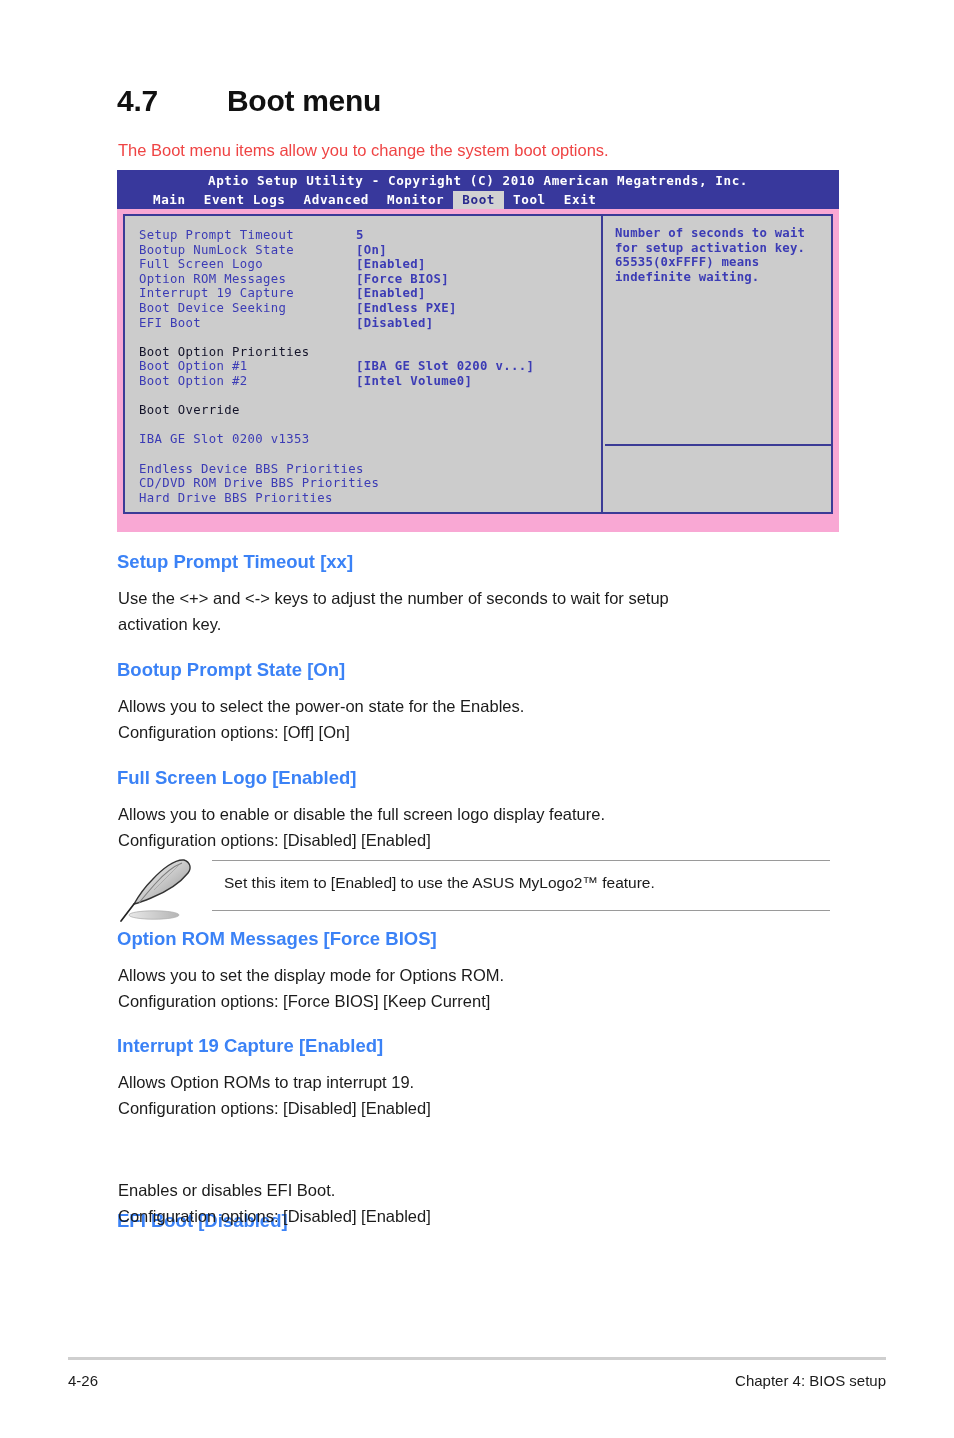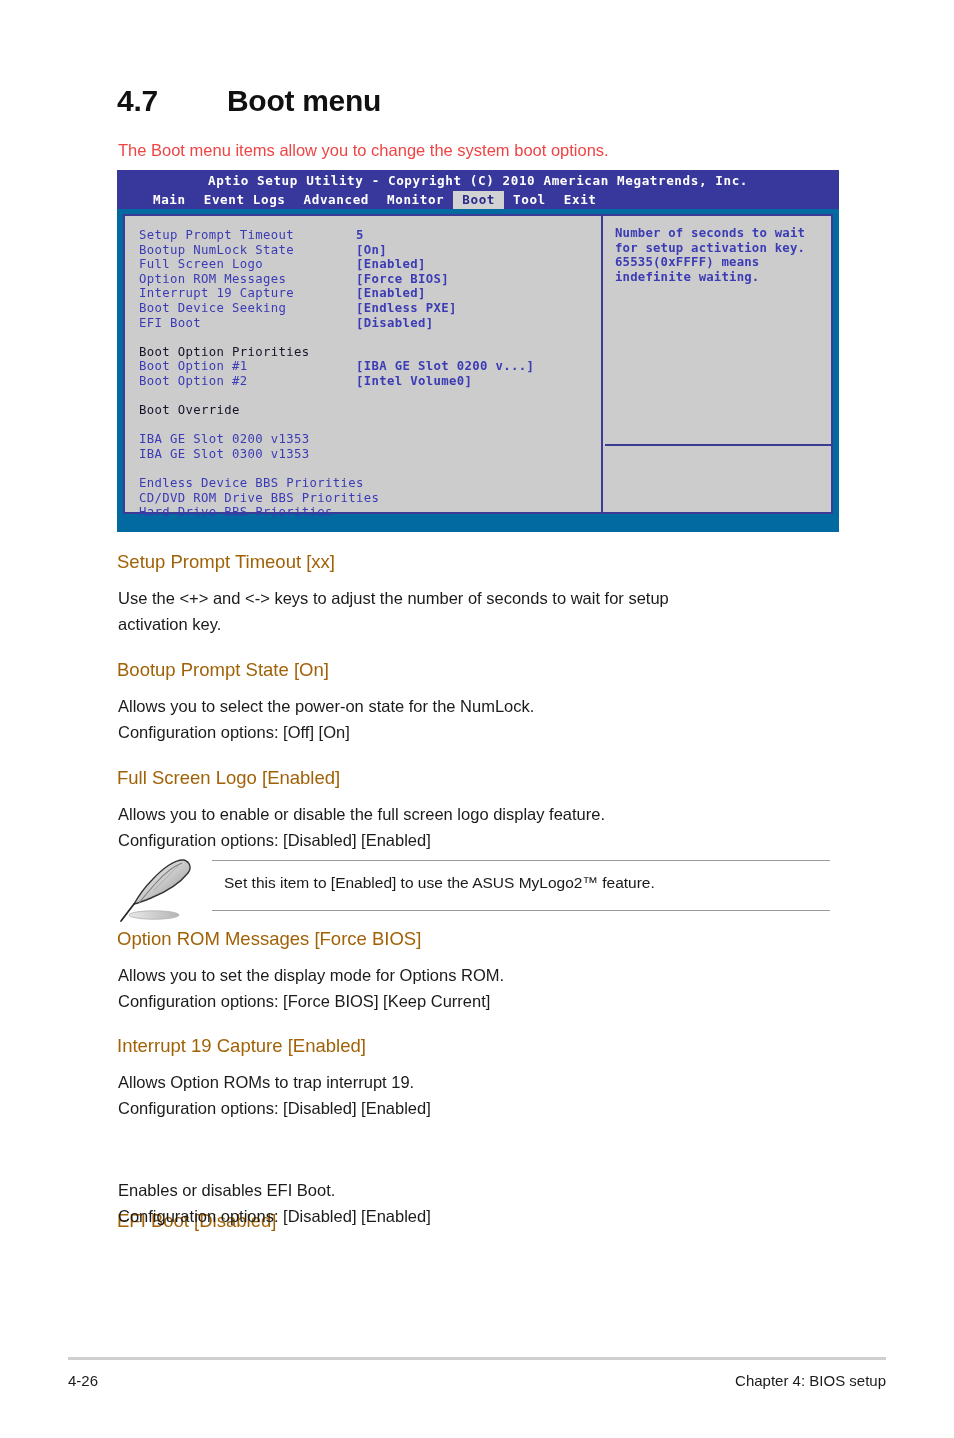--- a/index.html
+++ b/index.html
@@ -47,21 +47,21 @@
     color: #ef4444;
   }
 
   
   .bios {
     position: absolute;
     left: 117px;
     top: 170px;
     width: 722px;
     height: 362px;
-    background: #0369a1;
+    background: #f9a8d4;
     font-family: "DejaVu Sans Mono", "Liberation Mono", monospace;
   }
   .bios-titlebar {
     position: absolute;
     left: 0; top: 0;
     width: 722px;
     height: 39px;
     background: #38389c;
   }
   .bios-title {
@@ -158,22 +158,22 @@
     color: #3b3bb5;
     font-weight: bold;
     white-space: pre-line;
   }
 
   
   .h3 {
     position: absolute;
     left: 117px;
     font-size: 18.5px;
-    font-weight: normal;
-    color: #a16207;
+    font-weight: bold;
+    color: #3b82f6;
     white-space: nowrap;
     text-align: right;
   }
   .p {
     position: absolute;
     left: 118px;
     font-size: 16.5px;
     line-height: 26px;
     color: #1b1b1b;
     white-space: pre-line;
@@ -315,23 +315,20 @@
 
           <div class="row hdr">
             <span class="lbl">Boot Override</span>
           </div>
 
           <div class="row spacer"></div>
 
           <div class="row single">
             <span class="lbl">IBA GE Slot 0200 v1353</span>
           </div>
-          <div class="row single">
-            <span class="lbl">IBA GE Slot 0300 v1353</span>
-          </div>
 
           <div class="row spacer"></div>
 
           <div class="row single">
             <span class="lbl">Endless Device BBS Priorities</span>
           </div>
           <div class="row single">
             <span class="lbl">CD/DVD ROM Drive BBS Priorities</span>
           </div>
           <div class="row single">
@@ -348,21 +345,21 @@
       </div>
 
     </div>
   </div>
 
   <div class="h3" style="top:551px;">Setup Prompt Timeout [xx]</div>
   <div class="p" style="top:585px;">Use the &lt;+&gt; and &lt;-&gt; keys to adjust the number of seconds to wait for setup
 activation key.</div>
 
   <div class="h3" style="top:659px;">Bootup Prompt State [On]</div>
-  <div class="p" style="top:693px;">Allows you to select the power-on state for the NumLock.
+  <div class="p" style="top:693px;">Allows you to select the power-on state for the Enables.
 Configuration options: [Off] [On]</div>
 
   <div class="h3" style="top:767px;">Full Screen Logo [Enabled]</div>
   <div class="p" style="top:801px;">Allows you to enable or disable the full screen logo display feature.
 Configuration options: [Disabled] [Enabled]</div>
 
   <div class="note">
     <div class="note-rule top"></div>
     <div class="note-rule bottom"></div>
     <svg class="note-icon" viewBox="0 0 86 74">

